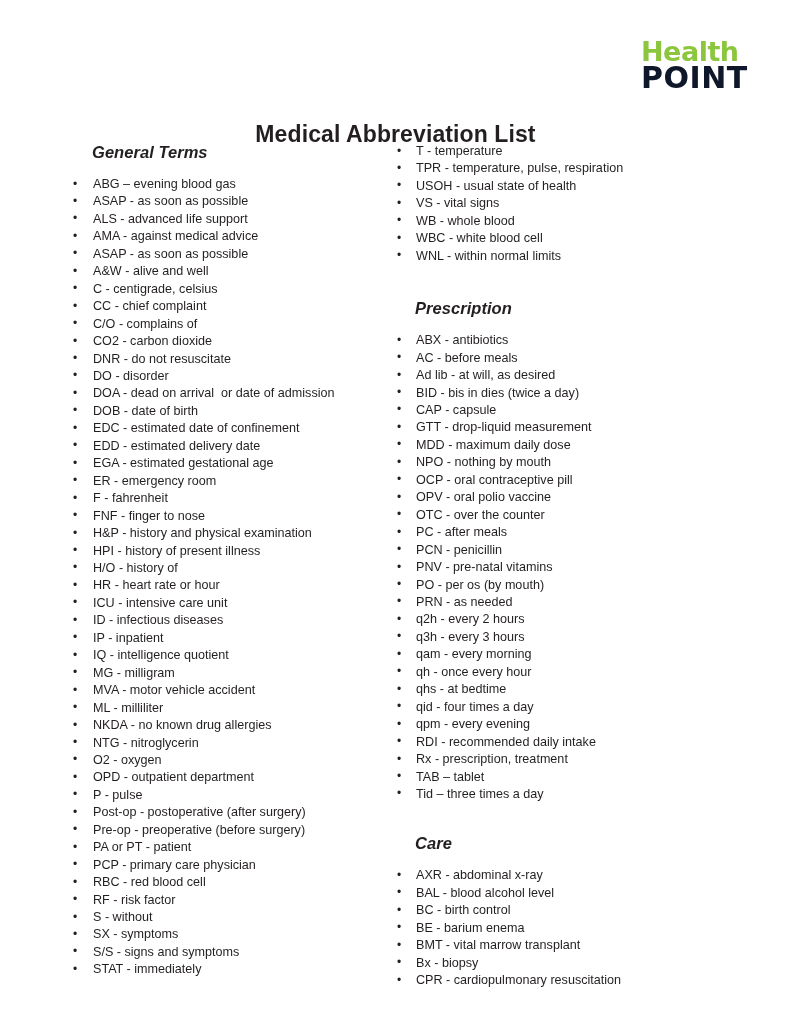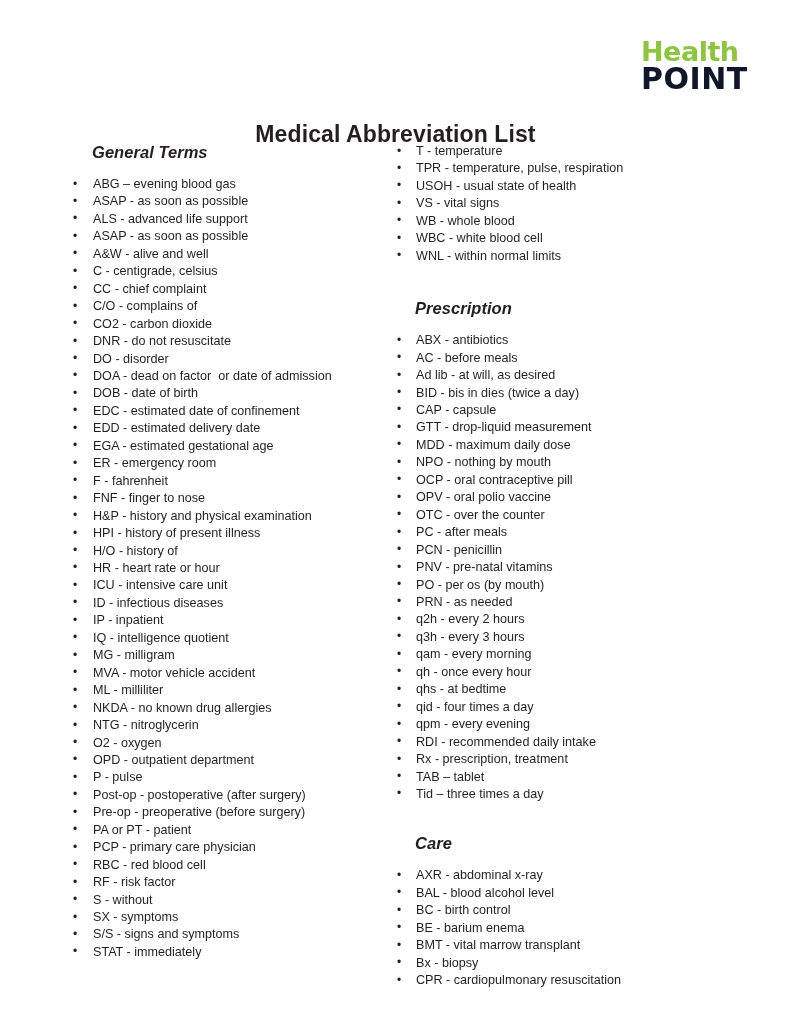--- a/index.html
+++ b/index.html
@@ -22,21 +22,21 @@
     height: 1024px;
     box-sizing: border-box;
   }
 
   
   .logo-block {
     position: absolute;
     top: 40px;
     left: 617px;
     display: flex;
-    align-items: flex-start;
+    align-items: flex-end;
     height: 52px;
   }
   .logo-rule {
     width: 2px;
     background: #5a7fa0;
     margin-right: 22px;
   }
   .logo-text {
     display: flex;
     flex-direction: column;
@@ -136,29 +136,30 @@
 
   <h1 class="doc-title">Medical Abbreviation List</h1>
 
   <div class="col col-left">
     <div>
       <h2 class="section-heading">General Terms</h2>
       <ul class="abbr-list">
           <li>ABG – evening blood gas</li>
           <li>ASAP - as soon as possible</li>
           <li>ALS - advanced life support</li>
+          <li>AMA - against medical advice</li>
           <li>ASAP - as soon as possible</li>
           <li>A&amp;W - alive and well</li>
           <li>C - centigrade, celsius</li>
           <li>CC - chief complaint</li>
           <li>C/O - complains of</li>
           <li>CO2 - carbon dioxide</li>
           <li>DNR - do not resuscitate</li>
           <li>DO - disorder</li>
-          <li>DOA - dead on factor  or date of admission</li>
+          <li>DOA - dead on arrival  or date of admission</li>
           <li>DOB - date of birth</li>
           <li>EDC - estimated date of confinement</li>
           <li>EDD - estimated delivery date</li>
           <li>EGA - estimated gestational age</li>
           <li>ER - emergency room</li>
           <li>F - fahrenheit</li>
           <li>FNF - finger to nose</li>
           <li>H&amp;P - history and physical examination</li>
           <li>HPI - history of present illness</li>
           <li>H/O - history of</li>

